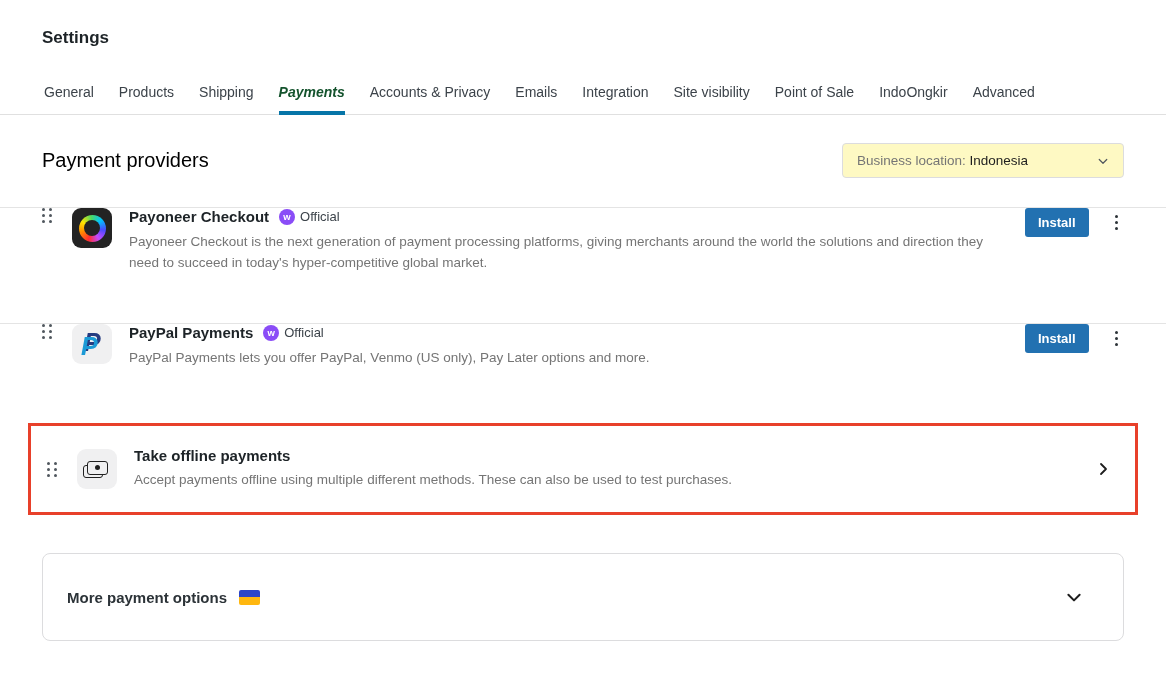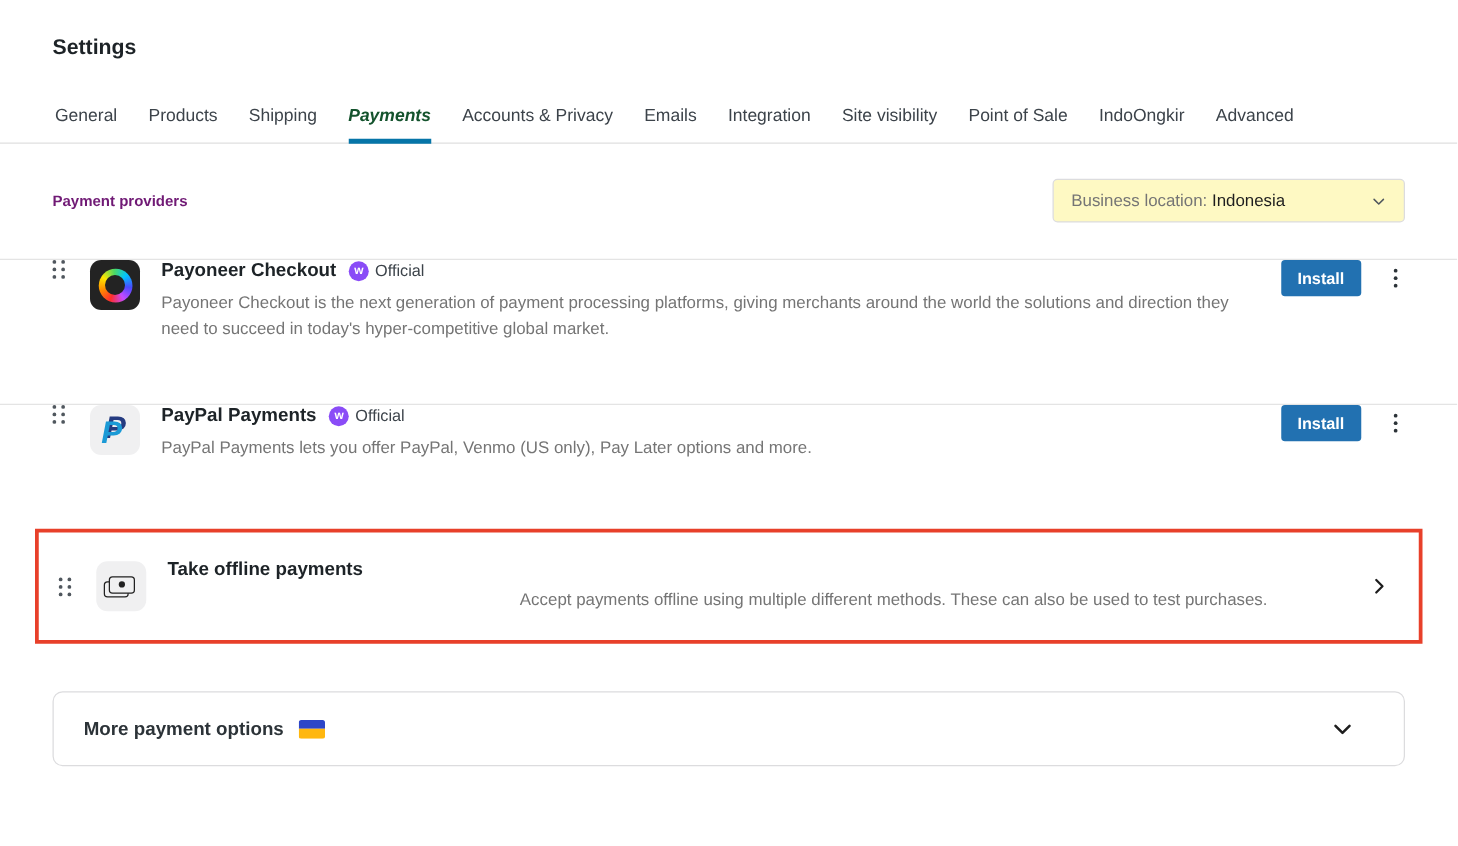--- a/index.html
+++ b/index.html
@@ -8,21 +8,21 @@
   .page { width:1166px; height:677px; background:#fff; overflow:hidden; }
 
   .app-title { font-size:17px; font-weight:700; margin:28px 42px 0; color:#1d2327; }
 
   .tabs { display:flex; gap:25px; padding:0 44px; margin-top:36px; border-bottom:1px solid #e0e0e0; }
   .tab { position:relative; font-size:14px; color:#3c434a; padding-bottom:14px; cursor:pointer; white-space:nowrap; }
   .tab.active { color:#14532d; font-weight:700;font-style:italic; }
   .tab.active::after { content:""; position:absolute; left:0; right:0; bottom:-1px; height:4px; background:#0675a8; }
 
   .providers-header { display:flex; justify-content:space-between; align-items:center; padding:28px 42px 29px; border-bottom:1px solid #e4e4e4; }
-  .providers-title { font-size:12px; font-weight:700; color:#701a75; }
+  .providers-title { font-size:20px; font-weight:400; color:#000000; }
   .select-box { display:flex; align-items:center; justify-content:space-between; width:282px; border:1px solid #dcdcde; border-radius:4px; padding:9px 14px; font-size:13.5px; cursor:pointer; background:#fef9c3; }
   .select-label { color:#757575; }
   .select-value { color:#1e1e1e; }
 
   .provider-row { display:flex; align-items:flex-start; padding:0 42px; border-bottom:1px solid #e4e4e4; }
   .row-payoneer { height:116px; }
   .row-paypal { height:99px; border-bottom:none; }
 
   .drag-handle { display:grid; grid-template-columns:repeat(2,3px); grid-gap:3px 4px; margin-right:20px; cursor:grab; }
   .drag-handle i { width:3px; height:3px; border-radius:50%; background:#50575e; }
@@ -54,24 +54,24 @@
   .p-desc { font-size:13.5px; color:#757575; line-height:1.55; max-width:880px; }
 
   .p-actions { display:flex; align-items:center; gap:20px; margin-left:auto; }
   .install-btn { background:#2271b1; color:#fff; font-size:13px; font-weight:600; border:none; border-radius:3px;
                  padding:7px 13px; cursor:pointer; font-family:inherit; }
   .kebab { display:flex; flex-direction:column; gap:2.5px; padding:4px 6px; cursor:pointer; }
   .kebab i { width:3.5px; height:3.5px; border-radius:50%; background:#2c3338; }
 
   .offline-box { margin:0 28px; height:92px; border:3px solid #e8402a; display:flex; align-items:center;
                  padding:0 24px 0 16px; background:#fff; cursor:pointer; }
-  .offline-box .p-text { padding-right:12px;text-align:right; }
+  .offline-box .p-text { padding-right:12px; }
   .chevron-right { margin-left:auto; display:flex; }
 
-  .more-box { margin:38px 42px 0; height:60px; border:1px solid #dcdcde; border-radius:8px;
+  .more-box { margin:38px 42px 0; height:88px; border:1px solid #dcdcde; border-radius:8px;
               display:flex; align-items:center; padding:0 40px 0 24px; cursor:pointer;text-align:right; }
   .more-label-wrap { display:flex; align-items:center; gap:12px; }
   .more-label { font-size:15px; font-weight:700; color:#2c3338; }
   .flag { width:21px; height:15px; border-radius:2px; overflow:hidden; display:flex; flex-direction:column; }
   .flag .fb { flex:1; background:#2d46c8; }
   .flag .fy { flex:1; background:#ffb70f; }
   .chevron-down { margin-left:auto; display:flex; }
 </style>
 </head>
 <body>

